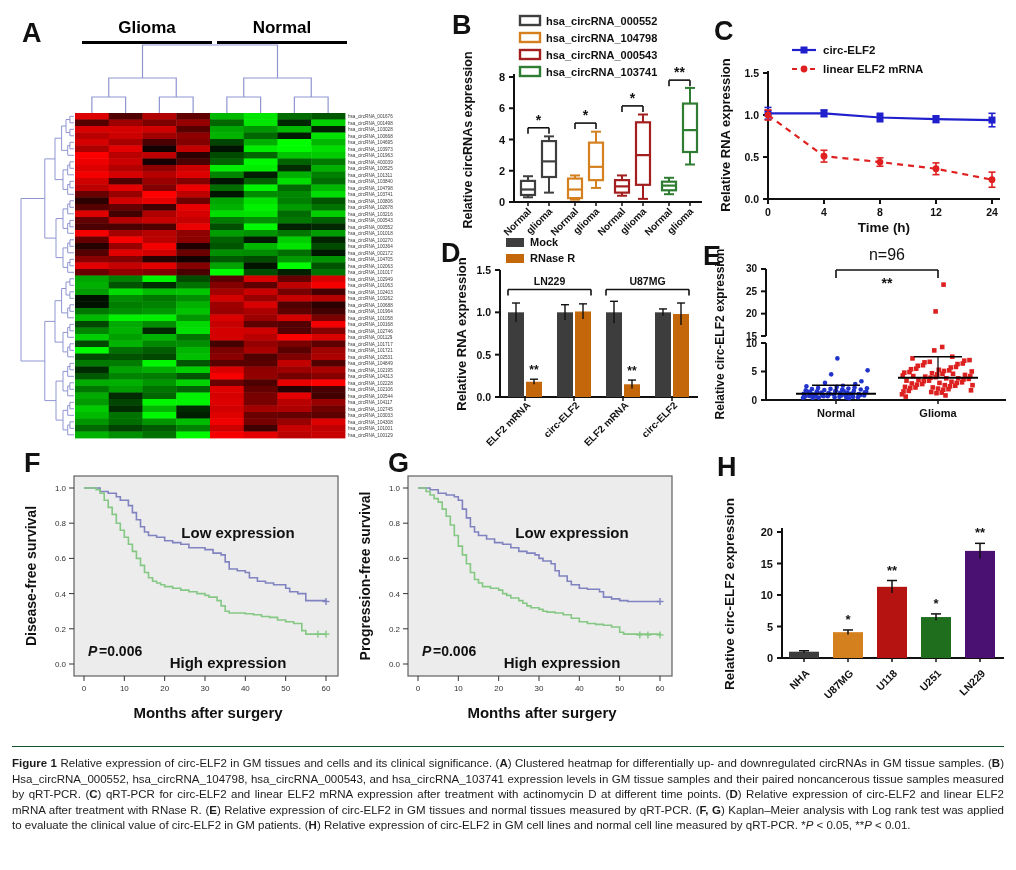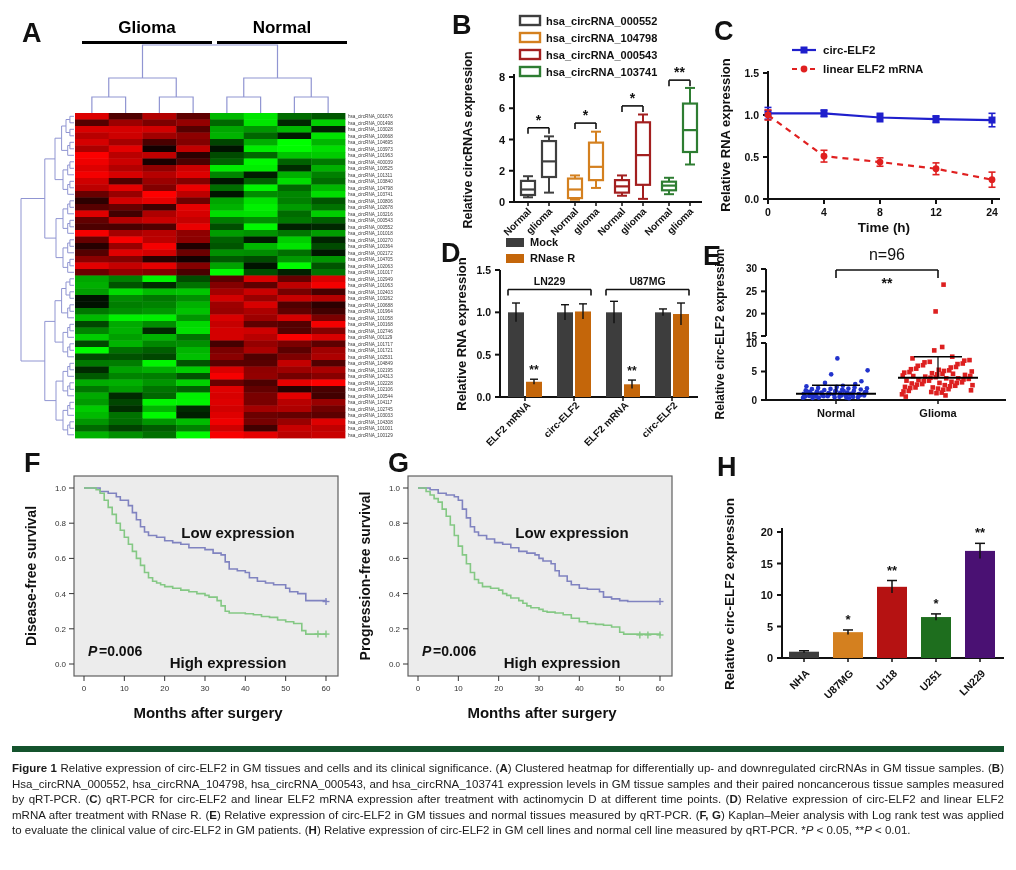--- a/index.html
+++ b/index.html
@@ -2,21 +2,21 @@
 <html><head>
 <meta charset="utf-8">
 <style>
   html,body{margin:0;padding:0;background:#fff;}
   .page{position:relative;width:1016px;height:870px;background:#fff;overflow:hidden;
         font-family:"Liberation Sans",sans-serif;}
   .pl{position:absolute;font-size:27px;font-weight:700;color:#111;line-height:1;}
   .chart{position:absolute;}
   .hm-header{position:absolute;width:130px;text-align:center;font-size:17px;font-weight:700;color:#000;}
   .hm-underline{position:absolute;height:3px;background:#000;}
-  .caption{position:absolute;left:12px;right:12px;top:746px;border-top:6px solid #14532d;
+  .caption{position:absolute;left:12px;right:12px;top:746px;border-top:1px solid #14532d;
            padding-top:9px;font-size:11.5px;line-height:15.6px;color:#1b1b1b;text-align:justify;}
   .caption b{font-weight:700;} .caption i{font-style:italic;}
 </style>
 </head>
 <body>
 
 <div class="page">
 
   <div class="pl" style="left:22px;top:20px">A</div>
   <div class="pl" style="left:452px;top:12px">B</div>

